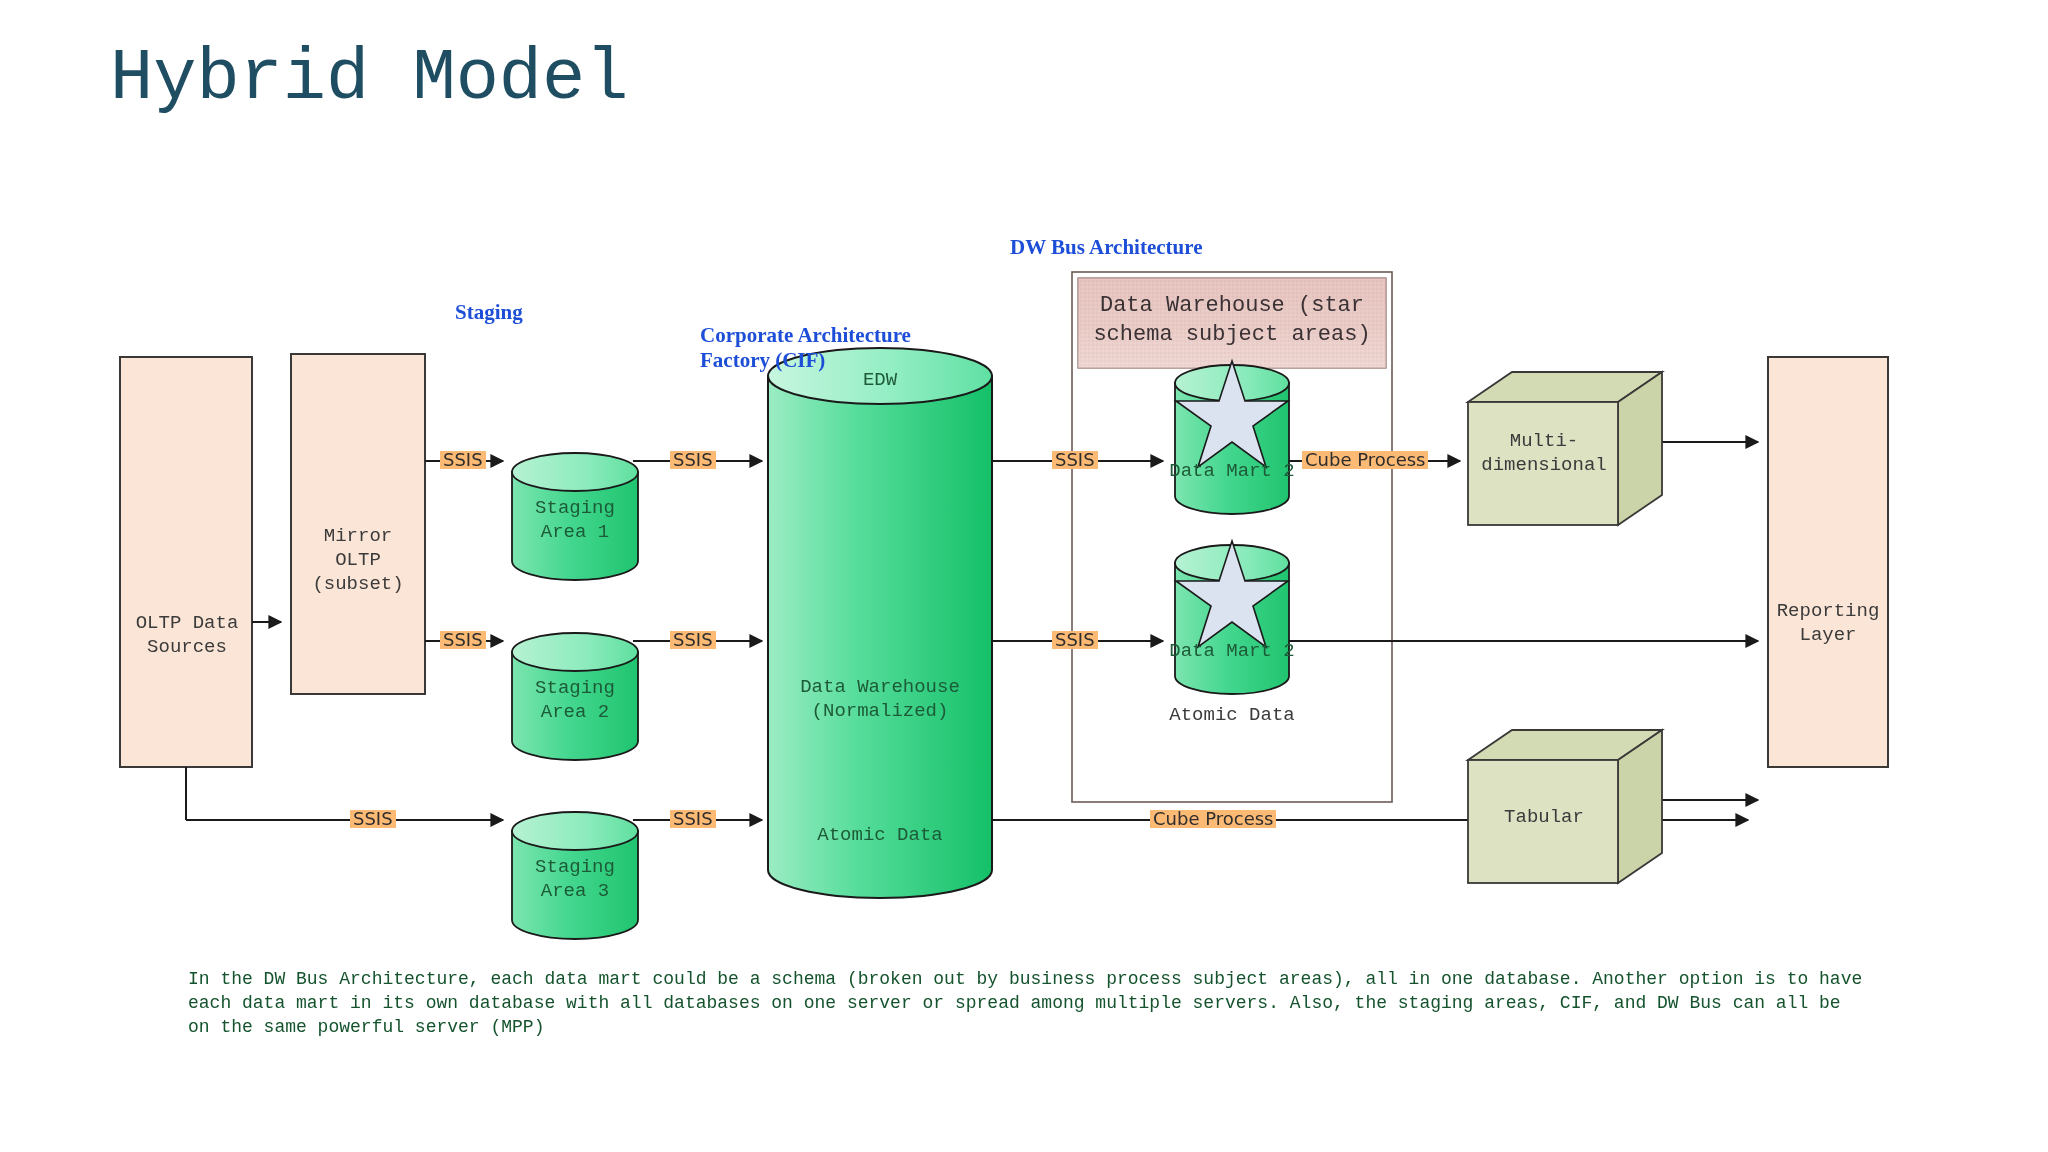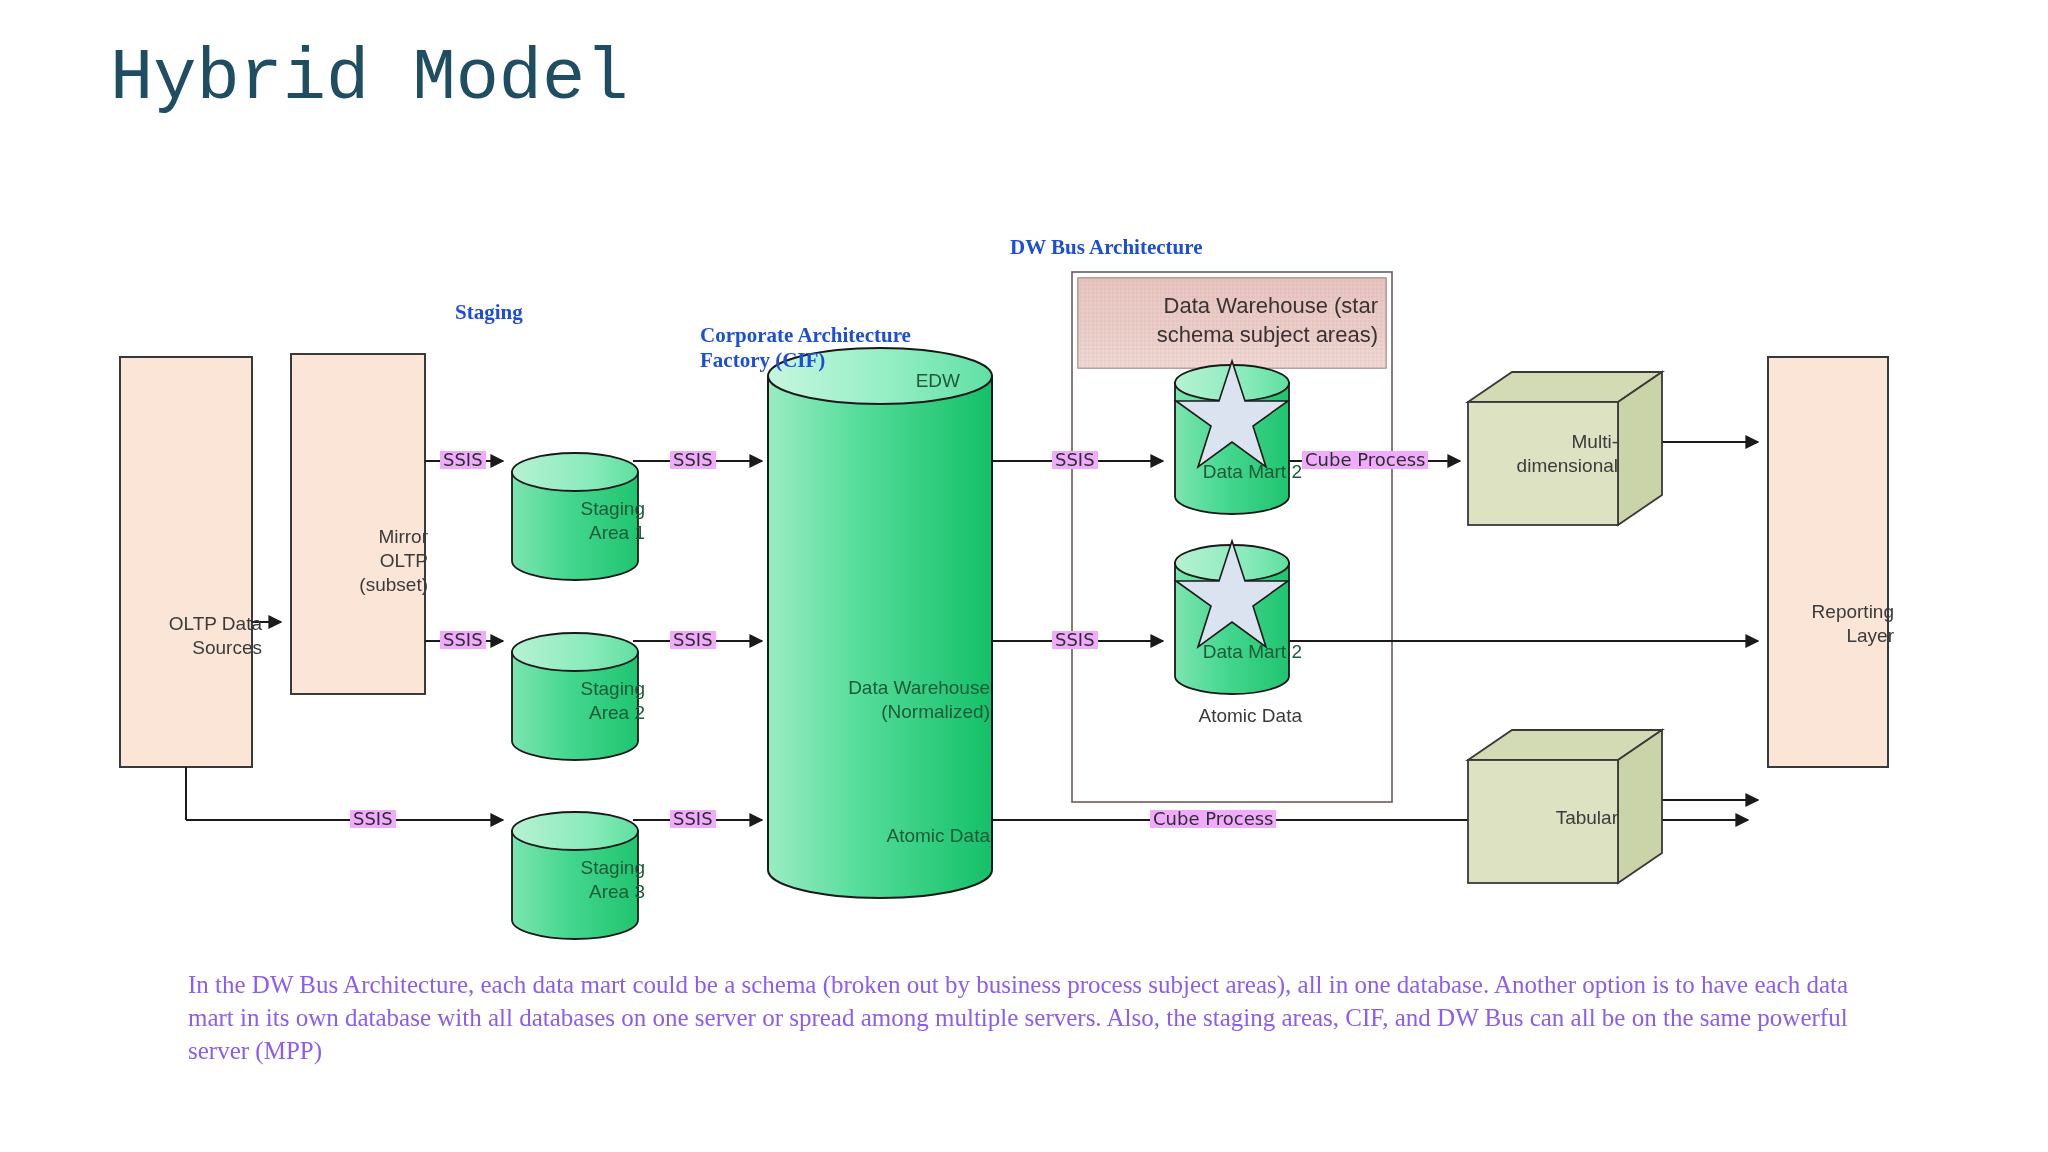--- a/index.html
+++ b/index.html
@@ -54,53 +54,53 @@
     line-height: 1.18;
     white-space: pre;
   }
   #heading-staging { left: 455px; top: 120px; width: 200px; }
   #heading-cif     { left: 700px; top: 143px; width: 340px; }
   #heading-dwbus   { left: 1010px; top: 55px; width: 420px; }
 
   
   .node-label {
     position: absolute;
-    font-family: Liberation Sans, sans-serif;
+    font-family: Liberation Mono, monospace;
     font-size: 19px;
     color: #3b3b3b;
-    text-align: right;
+    text-align: center;
     line-height: 1.25;
     white-space: pre-line;
     pointer-events: none;
   }
   .node-label.green-text { color: #1d5b38; }
   .node-label.pink-text  { color: #3a3134; }
 
   
   .edge-label {
     position: absolute;
     font-family: "DejaVu Sans", sans-serif;
     font-size: 18px;
     color: #2e2e2e;
-    background: #f0abfc;
+    background: #fdba74;
     padding: 0 3px;
     text-align: left;
     white-space: nowrap;
     line-height: 1;
   }
 
   
   #body-text {
     position: absolute;
     left: 188px;
     top: 968px;
     width: 1680px;
-    color: #8b5cf6;
-    font-family: Liberation Serif, serif;
-    font-size: 25px;
+    color: #14532d;
+    font-family: Liberation Mono, monospace;
+    font-size: 18px;
     line-height: 1.32;
   }
   #body-text p { margin: 0 0 26px 0; }
   #body-text p:last-child { margin-bottom: 0; }
 </style>
 </head>
 <body>
 
 <div id="slide-title">Hybrid Model</div>
 

